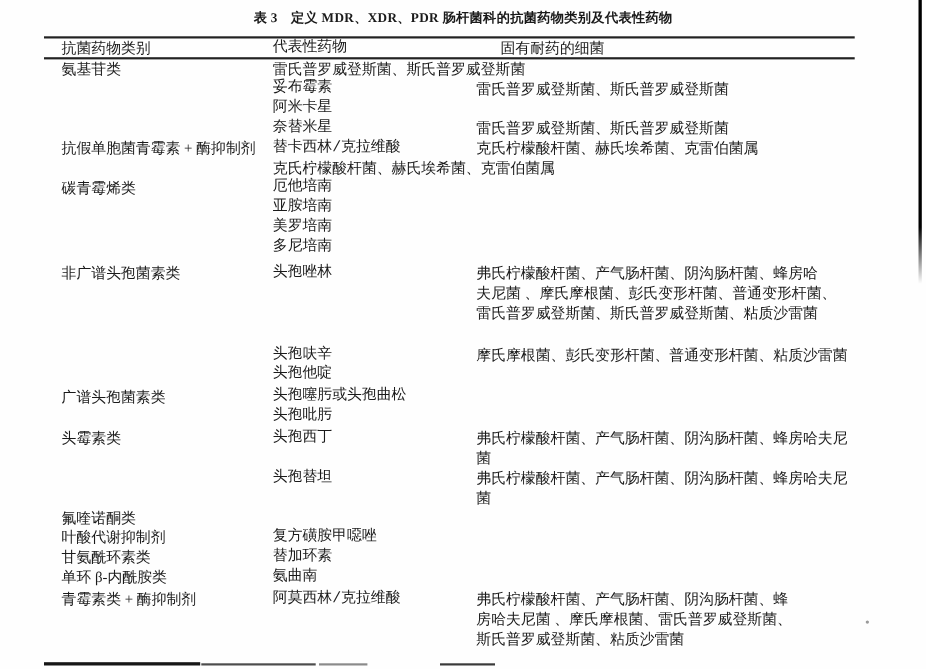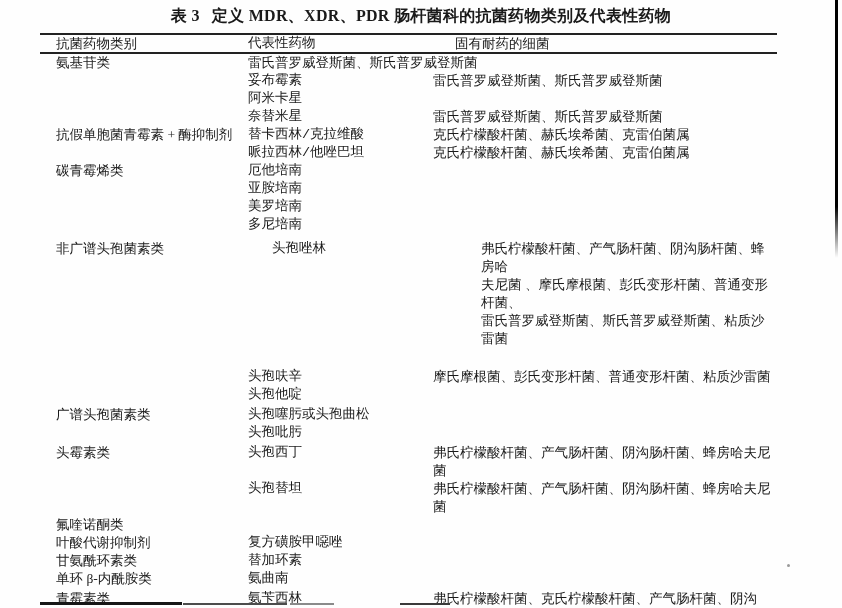--- a/index.html
+++ b/index.html
@@ -3,21 +3,21 @@
 <meta charset="utf-8">
 <style>
   html,body{margin:0;padding:0;}
   body{
     width:842px;height:608px;position:relative;overflow:hidden;
     background:#fefefe;color:#1a1a1a;
     font-family:"Liberation Serif","DejaVu Serif",serif;
   }
   .title{
     position:absolute;left:0;top:6px;width:842px;
-    text-align:center;font-size:16px;font-weight:700;line-height:20px;
+    text-align:center;font-size:12px;font-weight:700;line-height:20px;
     letter-spacing:0.3px;
   }
   .title .tlabel{margin-right:12px;}
   .table{
     position:absolute;left:40px;top:33px;width:737px;
     border-top:2px solid #222;
     font-size:13.5px;
   }
   .thead{
     display:flex;
@@ -26,21 +26,21 @@
     padding-left:16px;
   }
   .tbody{padding-left:16px;}
   .row{display:flex;align-items:flex-start;line-height:18px;}
   .c1{width:192px;flex:0 0 auto;}
   .c2{width:185px;flex:0 0 auto;font-family:Liberation Mono, monospace;}
   .c3{flex:1 1 auto;white-space:pre-line;}
   .h3{padding-left:22px;}
   .g2{margin-top:2px;}
   .g4{margin-top:20px;}
-  .g6{margin-top:6px;gap:24px;}
+  .g6{margin-top:6px;}
   .bottom-rule{position:absolute;background:#111;}
   .seg1{left:40px;top:602px;width:142px;height:3px;background:#161616;}
   .seg2{left:183px;top:603px;width:104px;height:2px;background:#4c4c4c;}
   .seg3{left:290px;top:603px;width:44px;height:2px;background:#8a8a8a;}
   .seg4{left:400px;top:603px;width:50px;height:2px;background:#3a3a3a;}
   .scan-line{
     position:absolute;left:835px;top:0;width:3px;height:258px;
     background:linear-gradient(to bottom,#000 0%,#000 80%,rgba(0,0,0,0) 100%);
   }
   .speck{
@@ -81,21 +81,20 @@
         <div class="c2">奈替米星</div>
         <div class="c3">雷氏普罗威登斯菌、斯氏普罗威登斯菌</div>
       </div>
     <div class="row">
         <div class="c1">抗假单胞菌青霉素 + 酶抑制剂</div>
         <div class="c2">替卡西林/克拉维酸</div>
         <div class="c3">克氏柠檬酸杆菌、赫氏埃希菌、克雷伯菌属</div>
       </div>
     <div class="row">
         <div class="c1"></div>
-        <div class="c2">哌拉西林/他唑巴坦</div>
         <div class="c3">克氏柠檬酸杆菌、赫氏埃希菌、克雷伯菌属</div>
       </div>
     <div class="row">
         <div class="c1">碳青霉烯类</div>
         <div class="c2">厄他培南</div>
         <div class="c3"></div>
       </div>
     <div class="row">
         <div class="c1"></div>
         <div class="c2">亚胺培南</div>
@@ -161,28 +160,20 @@
         <div class="c1">甘氨酰环素类</div>
         <div class="c2">替加环素</div>
         <div class="c3"></div>
       </div>
     <div class="row">
         <div class="c1">单环 β-内酰胺类</div>
         <div class="c2">氨曲南</div>
         <div class="c3"></div>
       </div>
     <div class="row g2">
-        <div class="c1">青霉素类</div>
-        <div class="c2">氨苄西林</div>
-        <div class="c3">弗氏柠檬酸杆菌、克氏柠檬酸杆菌、产气肠杆菌、阴沟
-肠杆菌、赫氏埃希菌、蜂房哈夫尼菌 、克雷伯菌属、摩
-氏摩根菌、彭氏变形杆菌、普通变形杆菌、雷氏普罗威
-登斯菌、斯氏普罗威登斯菌、粘质沙雷菌</div>
-      </div>
-    <div class="row g2">
         <div class="c1">青霉素类 + 酶抑制剂</div>
         <div class="c2">阿莫西林/克拉维酸</div>
         <div class="c3">弗氏柠檬酸杆菌、产气肠杆菌、阴沟肠杆菌、蜂
 房哈夫尼菌 、摩氏摩根菌、雷氏普罗威登斯菌、
 斯氏普罗威登斯菌、粘质沙雷菌</div>
       </div>
   </div>
 </div>
 
 <div class="bottom-rule seg1"></div>

